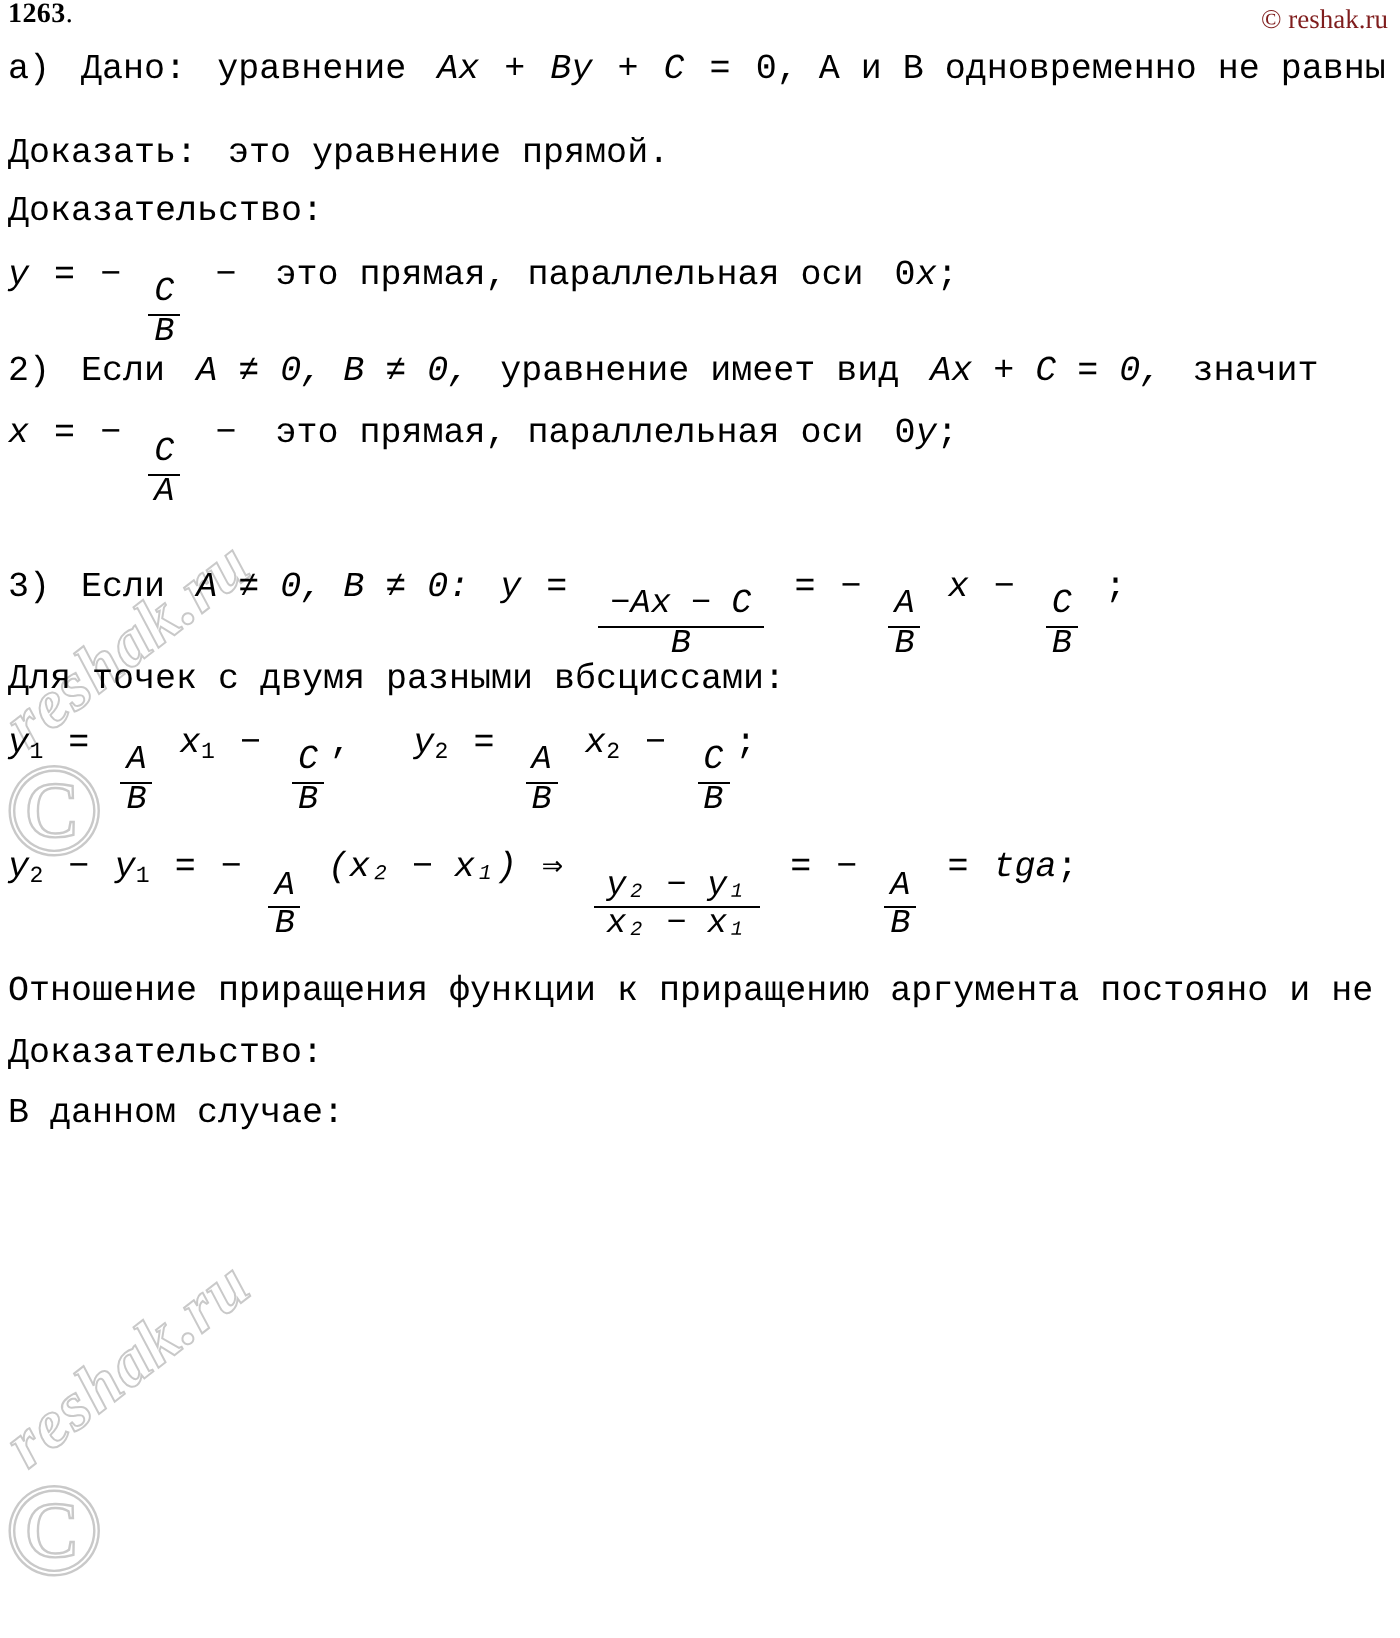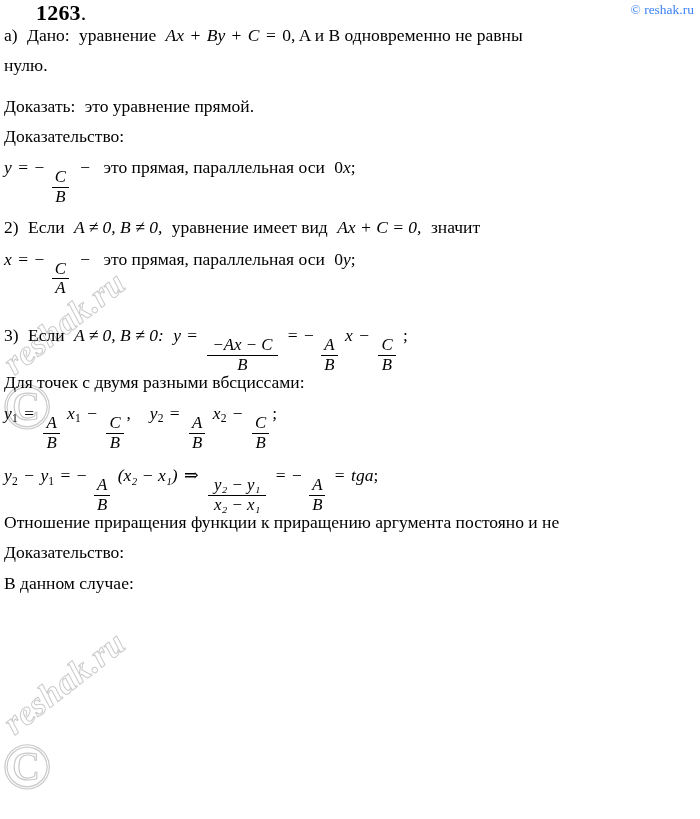--- a/index.html
+++ b/index.html
@@ -54,39 +54,39 @@
   }
   .hdr {
     position: relative;
     height: 22px;
   }
   .task-no {
     position: absolute;
     left: 2px;
     top: 0px;
     font-weight: 700;
-    font-size: 22px;
+    font-size: 14px;
     letter-spacing: 0.2px;
-    margin-left: 32px;
   }
   .task-no .dot { font-weight: 400; }
   .credit {
     position: absolute;
     right: 4px;
     top: 2px;
     font-size: 13.5px;
-    color: #3b82f6;
+    color: #7f1d1d;
   }
 
   .ln {
     position: relative;
     font-size: 17.5px;
     line-height: 1;
     white-space: nowrap;
     margin-left: 2px;
+    font-family: Liberation Mono, monospace;
   }
   .it { font-style: italic; }
   .op { padding: 0 2px; }
   .sub {
     font-size: 0.66em;
     vertical-align: -0.30em;
     font-style: italic;
     padding-left: 0.2px;
   }
   .sup {
@@ -143,21 +143,20 @@
     <span class="gap-s"></span><span>уравнение</span>
     <span class="gap-s"></span><span class="it">A</span><span class="it">x</span>
     <span class="op">+</span>
     <span class="it">B</span><span class="it">y</span>
     <span class="op">+</span>
     <span class="it">C</span>
     <span class="op">=</span>
     <span>0</span><span>, A и B одновременно не равны</span>
   </div>
 
-  <div class="ln" style="margin-top:12px">нулю.</div>
 
   <div class="ln" style="margin-top:24px">
     <span>Доказать:</span>
     <span class="gap-s"></span><span>это уравнение прямой.</span>
   </div>
 
   <div class="ln" style="margin-top:12px">Доказательство:</div>
 
 
   <div class="ln" style="margin-top:14px">
@@ -166,21 +165,21 @@
     <span>−</span>
     <span class="frac">
       <span class="num it">C</span>
       <span class="den it">B</span>
     </span>
     <span class="dash">−</span>
     <span class="gap-s"></span><span>это прямая, параллельная оси</span>
     <span class="gap-s"></span><span>0<span class="it">x</span></span><span>;</span>
   </div>
 
-  <div class="ln" style="margin-top:14px">
+  <div class="ln" style="margin-top:2px">
     <span>2)</span>
     <span class="gap-s"></span><span>Если</span>
     <span class="gap-s"></span><span class="it">A ≠ 0, B ≠ 0,</span>
     <span class="gap-s"></span><span>уравнение имеет вид</span>
     <span class="gap-s"></span><span class="it">Ax + C = 0,</span>
     <span class="gap-s"></span><span>значит</span>
   </div>
 
   <div class="ln" style="margin-top:14px">
     <span class="it">x</span>
@@ -269,21 +268,21 @@
     <span class="op">=</span>
     <span>−</span>
     <span class="frac">
       <span class="num it">A</span>
       <span class="den it">B</span>
     </span>
     <span class="op">=</span>
     <span class="it">tga</span><span>;</span>
   </div>
 
-  <div class="ln" style="">Отношение приращения функции к приращению аргумента постояно и не</div>
+  <div class="ln" style="margin-top:16px">Отношение приращения функции к приращению аргумента постояно и не</div>
 
 
 
   <div class="ln" style="margin-top:13px">Доказательство:</div>
 
 
   <div class="ln" style="margin-top:13px">В данном случае:</div>
 
 </div>
 

